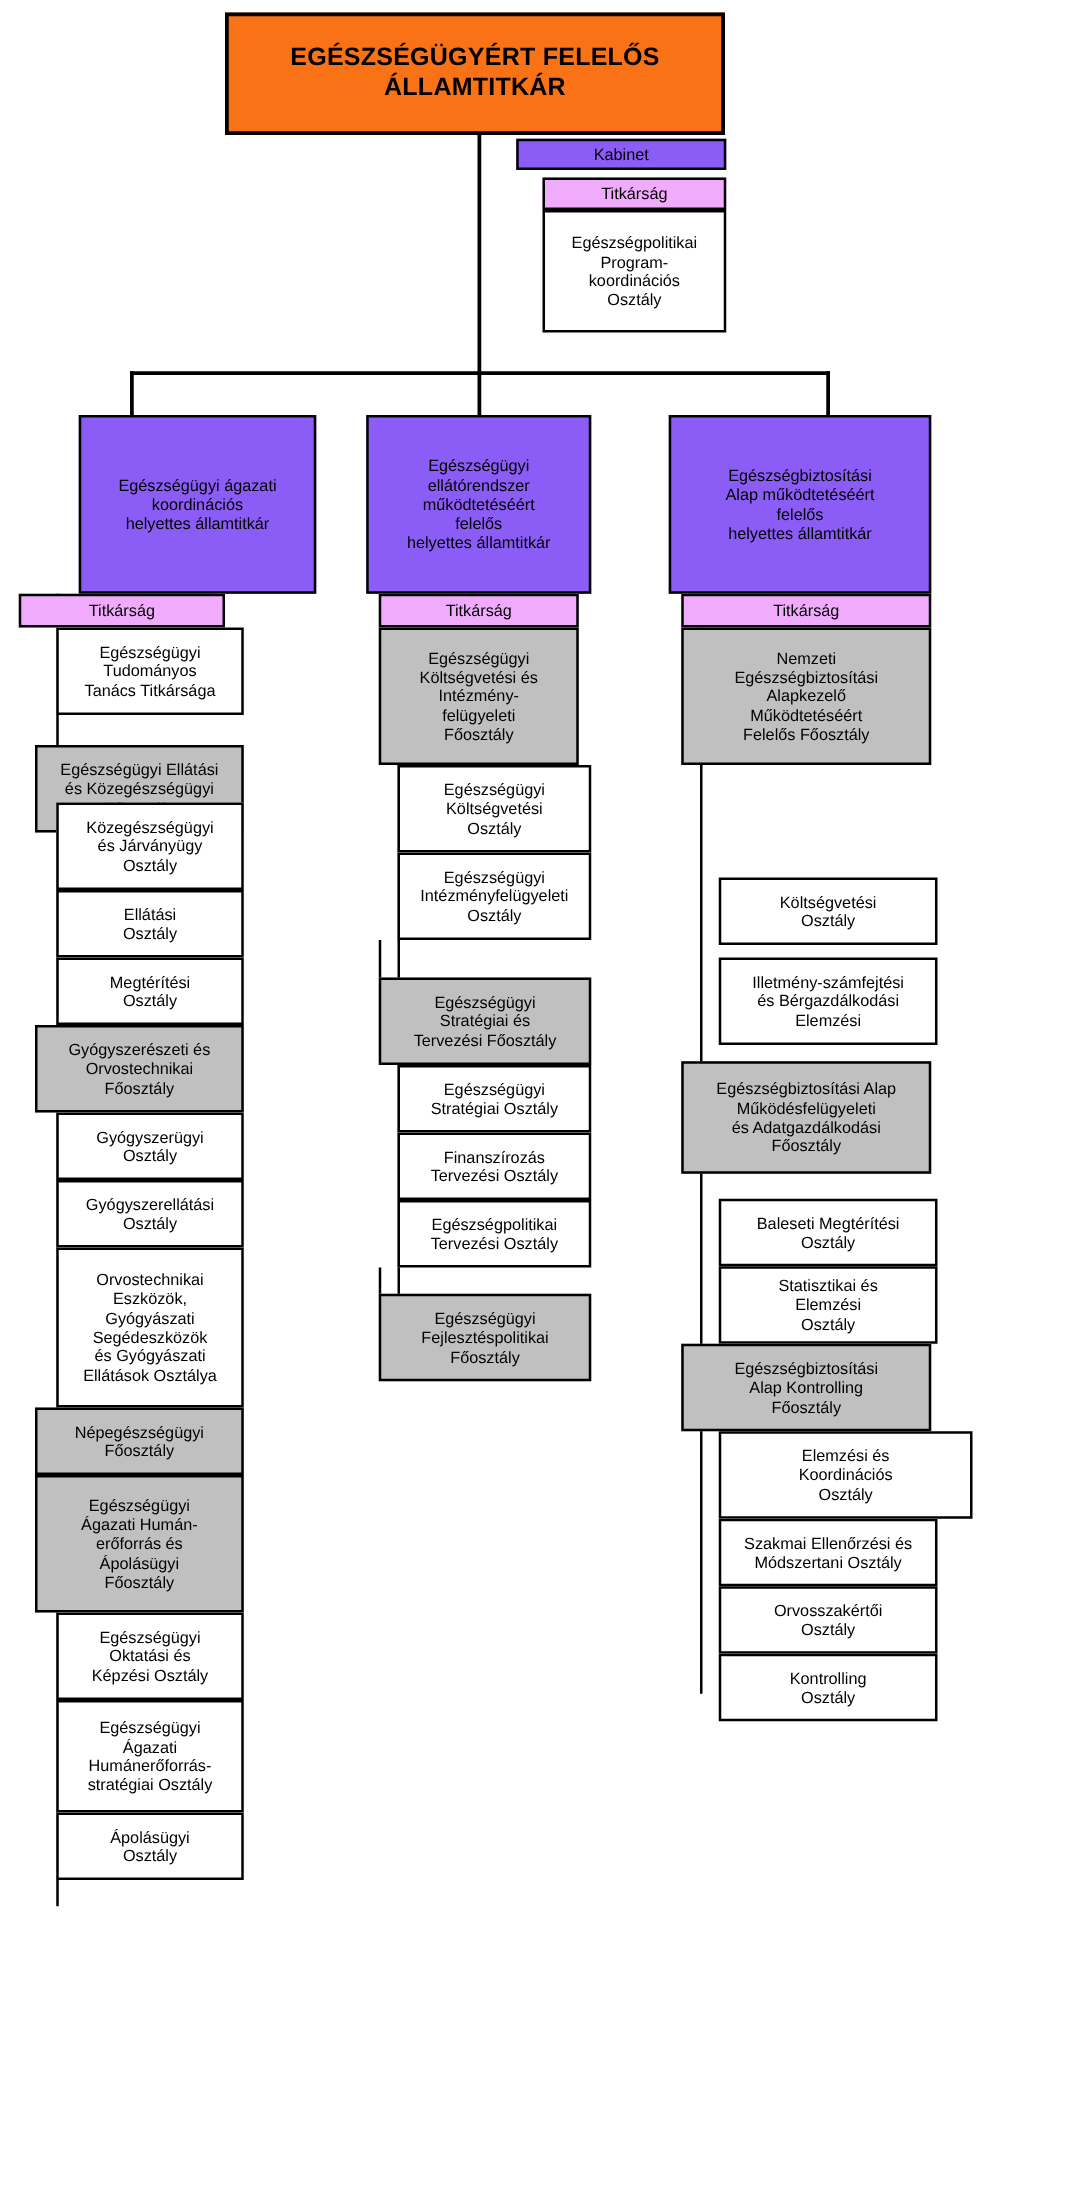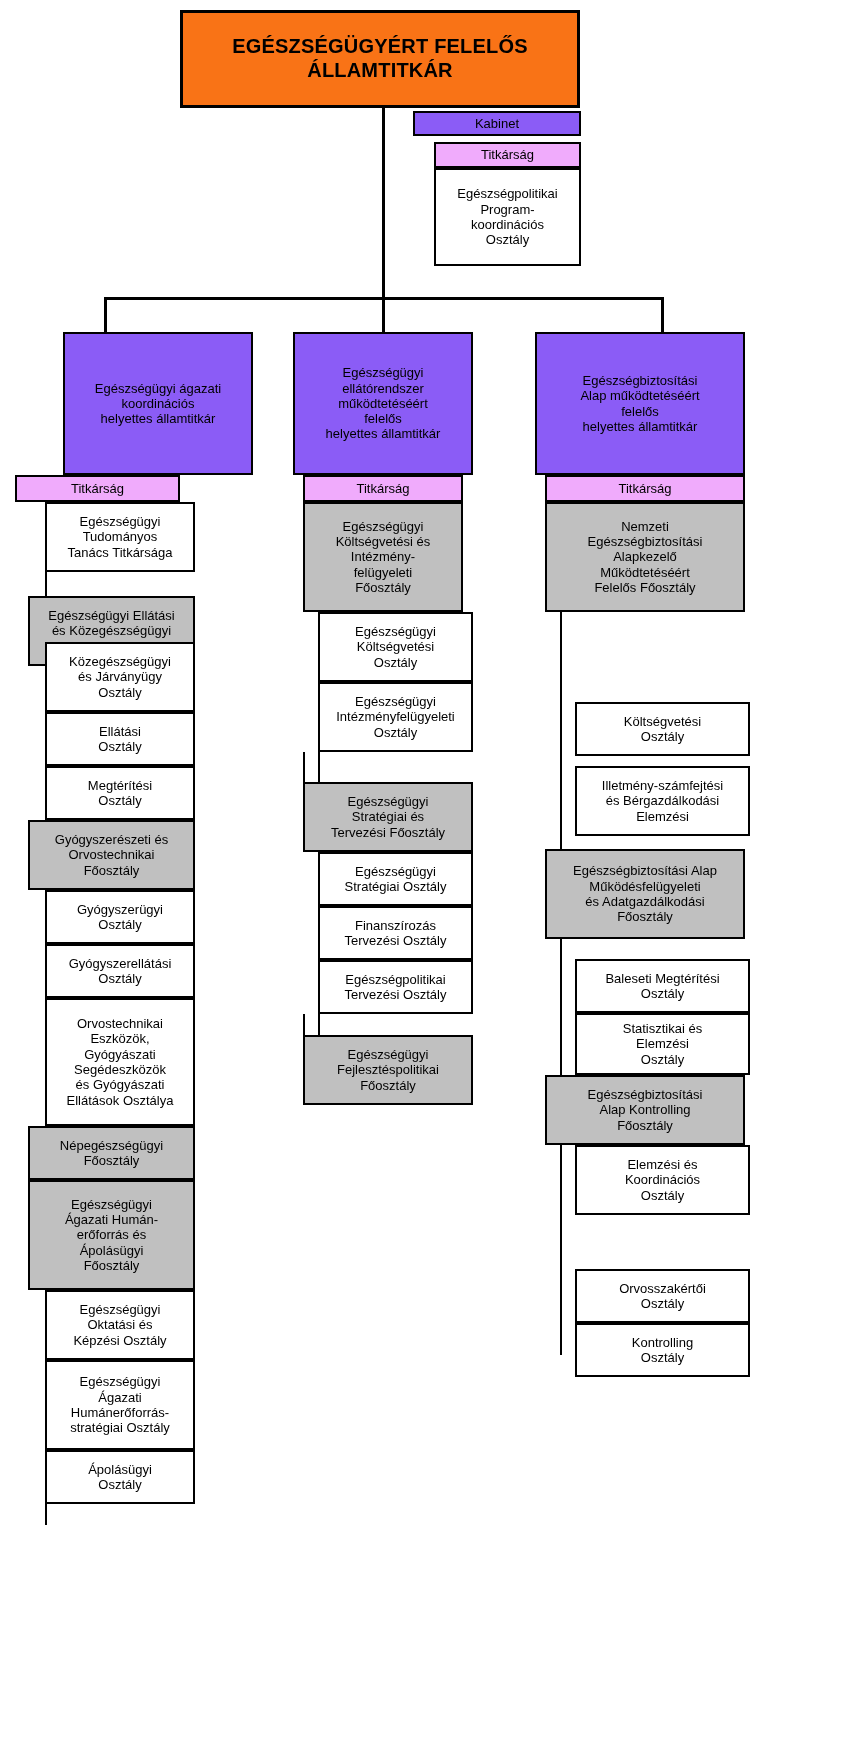--- a/index.html
+++ b/index.html
@@ -206,21 +206,23 @@
 és Adatgazdálkodási
 Főosztály</div>
   <div class="box lvl-white" style="left:575px; top:959px; width:175px; height:54px;">Baleseti Megtérítési
 Osztály</div>
   <div class="box lvl-white" style="left:575px; top:1013px; width:175px; height:62px;">Statisztikai és
 Elemzési
 Osztály</div>
   <div class="box lvl-mid" style="left:545px; top:1075px; width:200px; height:70px;">Egészségbiztosítási
 Alap Kontrolling
 Főosztály</div>
-  <div class="box lvl-white" style="left:575px; top:1145px; width:175px; height:70px;">Elemzési és
+  <div class="box lvl-white" style="left:575px; top:1145px; width:203px; height:70px;">Elemzési és
 Koordinációs
 Osztály</div>
+  <div class="box lvl-white" style="left:575px; top:1215px; width:175px; height:54px;">Szakmai Ellenőrzési és
+Módszertani Osztály</div>
   <div class="box lvl-white" style="left:575px; top:1269px; width:175px; height:54px;">Orvosszakértői
 Osztály</div>
   <div class="box lvl-white" style="left:575px; top:1323px; width:175px; height:54px;">Kontrolling
 Osztály</div>
 
 </div>
 
 </body></html>

